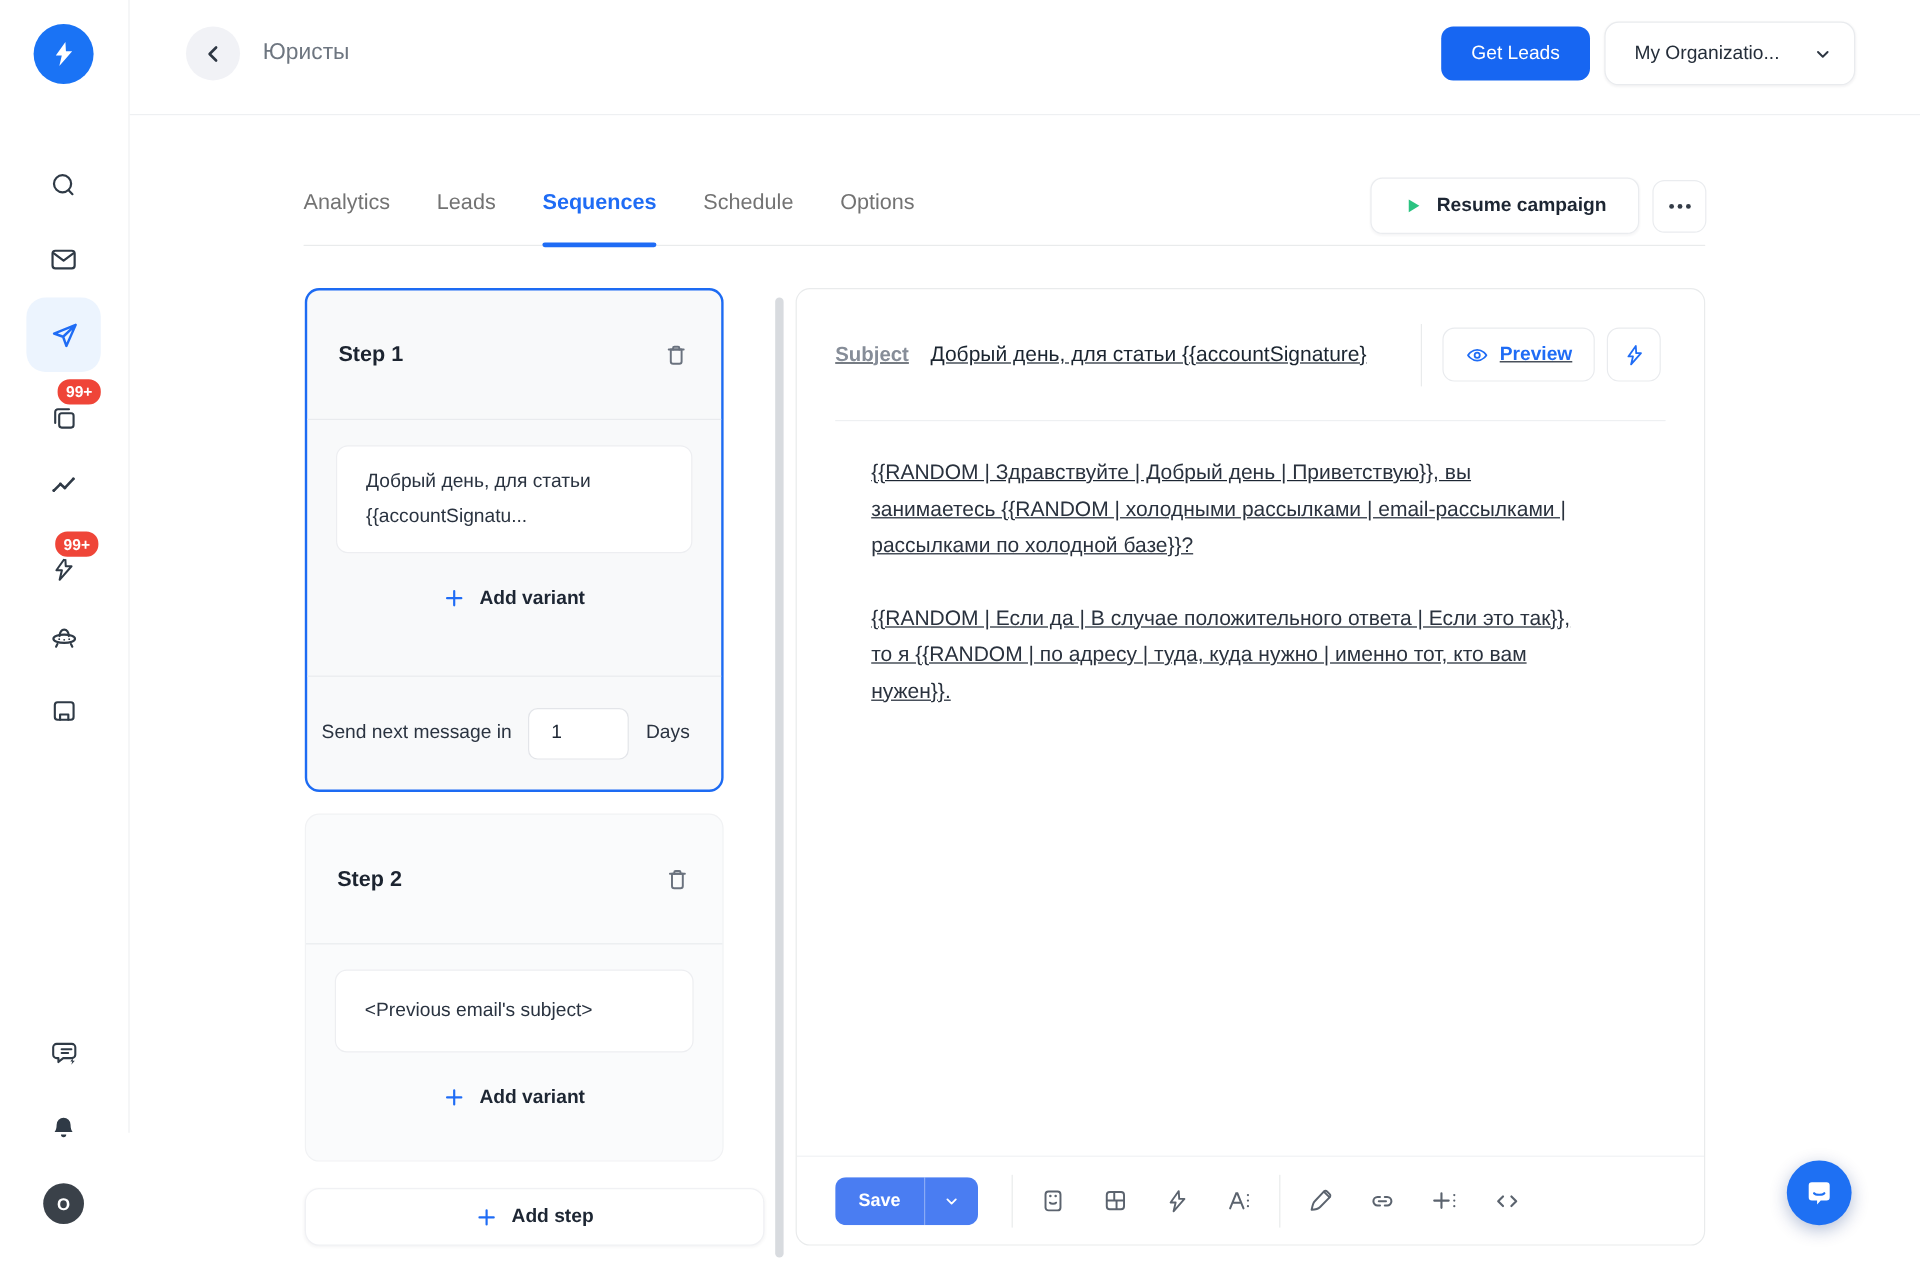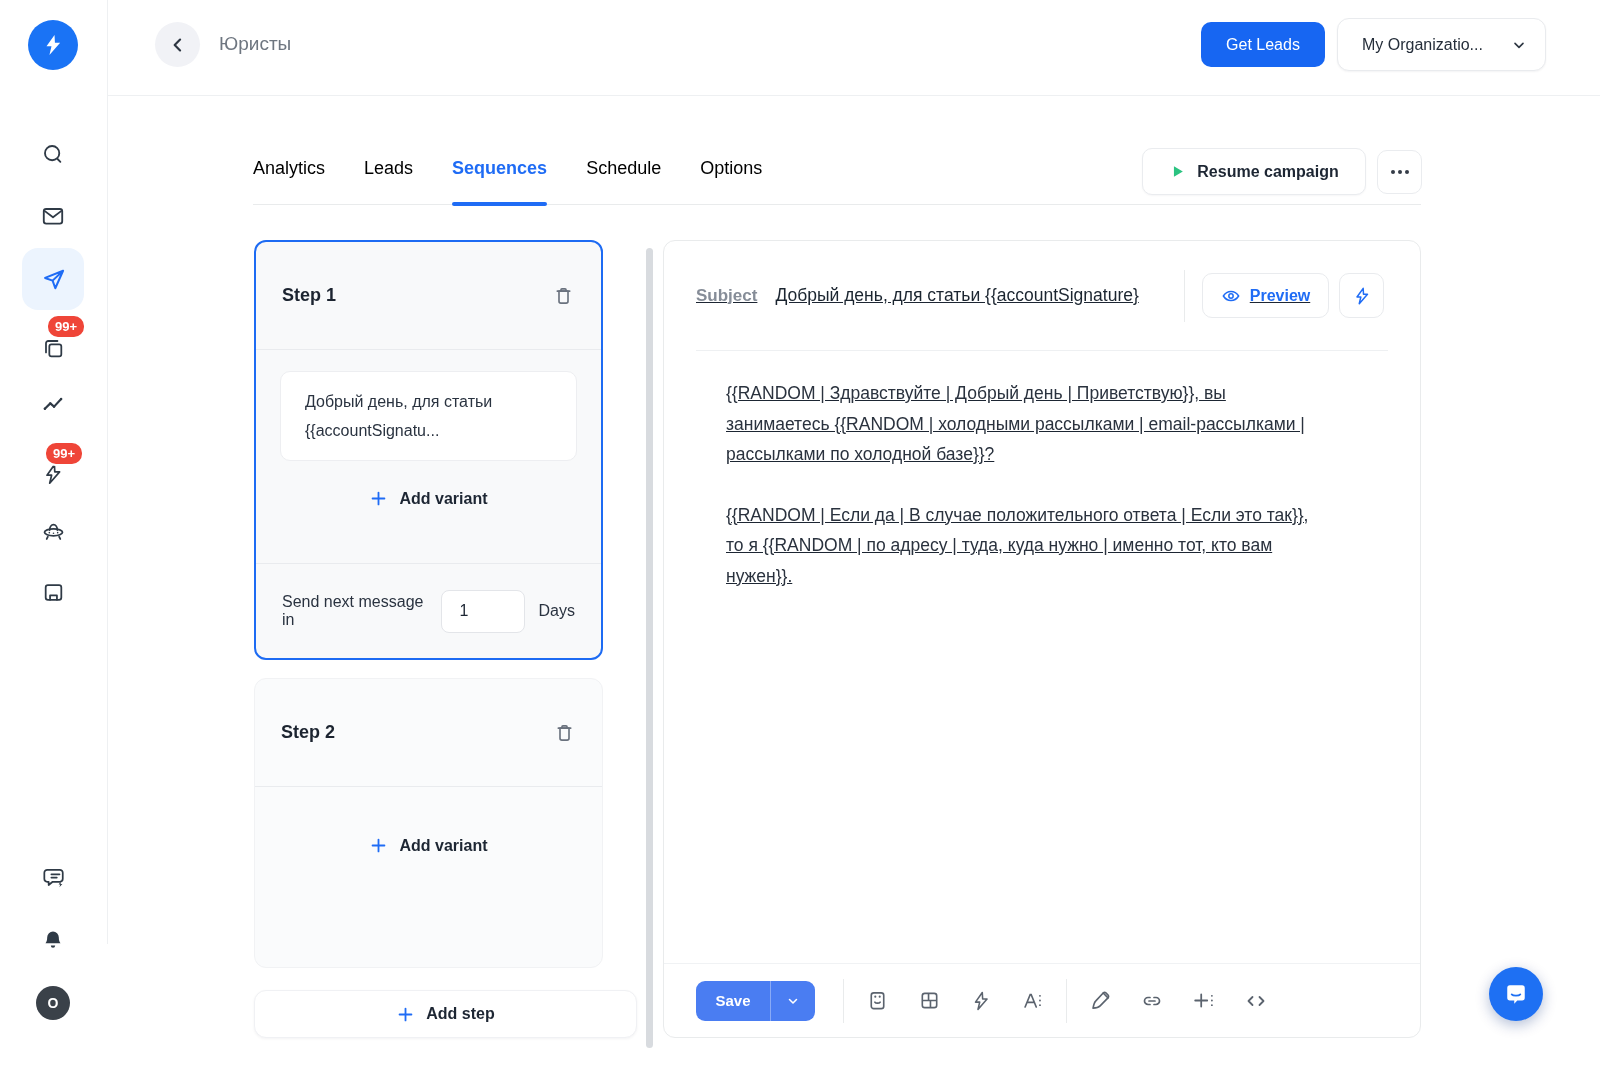--- a/index.html
+++ b/index.html
@@ -20,40 +20,40 @@
 
   
   .topbar{position:absolute;left:107px;top:0;width:1493px;height:95px;background:#fff;border-bottom:1px solid #eef0f2;}
   .back-btn{position:absolute;left:48px;top:22px;width:45px;height:45px;border-radius:50%;background:#f1f2f6;display:flex;align-items:center;justify-content:center;cursor:pointer;border:none;}
   .page-title{position:absolute;left:112px;top:33px;font-size:19px;color:#6e7680;}
   .get-leads{position:absolute;left:1094px;top:22px;width:124px;height:45px;border:none;border-radius:10px;background:#1766f2;color:#fff;font-weight:normal;font-size:16px;font-family:inherit;cursor:pointer;}
   .org-select{position:absolute;left:1230px;top:18px;width:209px;height:53px;background:#fff;border:1px solid #e9ebee;border-radius:12px;box-shadow:0 1px 2px rgba(16,24,40,.05);display:flex;align-items:center;padding:0 18px 0 24px;box-sizing:border-box;font-size:16px;color:#252e3a;cursor:pointer;justify-content:space-between;}
 
   
   .tabs{position:absolute;left:253px;top:145px;width:1168px;display:flex;gap:39px;border-bottom:1px solid #e9ebec;}
-  .tab{position:relative;padding:13px 0 25px;font-size:18px;color:#000000;cursor:pointer;}
+  .tab{position:relative;padding:13px 0 25px;font-size:18px;color:#737373;cursor:pointer;}
   .tab.active{color:#1f6cf5;font-weight:bold;}
   .tab.active::after{content:"";position:absolute;left:0;right:0;bottom:-2px;height:4px;border-radius:3px;background:#1f6cf5;}
 
   .resume-btn{position:absolute;left:1142px;top:148px;width:224px;height:47px;background:#fff;border:1px solid #eaecef;border-radius:10px;box-shadow:0 1px 2px rgba(16,24,40,.04);display:flex;align-items:center;justify-content:center;gap:11px;font-size:16px;font-weight:bold;color:#1d2633;cursor:pointer;font-family:inherit;}
   .more-btn{position:absolute;left:1377px;top:150px;width:45px;height:44px;background:#fff;border:1px solid #eaecef;border-radius:10px;display:flex;align-items:center;justify-content:center;gap:3px;cursor:pointer;}
   .more-btn i{width:4px;height:4px;border-radius:50%;background:#343c47;display:block;}
 
   
   .step-card{position:absolute;left:254px;width:349px;box-sizing:border-box;border-radius:12px;cursor:pointer;}
   .step1{top:240px;height:420px;background:#f8f9fa;border:2px solid #1d6bf3;}
   .step2{top:678px;height:290px;background:#fafbfc;border:1px solid #f1f2f4;}
   .step-header{height:108px;display:flex;align-items:center;justify-content:space-between;padding:0 26px;box-sizing:border-box;border-bottom:1px solid #e9ebee;}
   .step-title{font-size:18px;font-weight:bold;color:#1c2430;}
   .trash-btn{background:none;border:none;padding:0;cursor:pointer;}
   .step-body{padding:21px 24px 0;}
   .variant-card{background:#fff;border:1px solid #edeef1;border-radius:10px;padding:15px 24px;font-size:16px;line-height:29px;color:#2a3340;cursor:pointer;}
   .variant-card.single{padding:19px 24px;}
   .add-variant{margin:27px auto 0;display:flex;align-items:center;justify-content:center;gap:11px;background:none;border:none;font-family:inherit;font-size:16px;font-weight:bold;color:#1d2633;cursor:pointer;}
-  .step-footer{position:absolute;left:0;right:0;bottom:0;height:95px;border-top:1px solid #e9ebee;display:flex;align-items:center;padding:0 26px;box-sizing:border-box;gap:14px;font-size:16px;color:#2a3340;}
+  .step-footer{position:absolute;left:0;right:0;bottom:0;height:95px;border-top:1px solid #e9ebee;display:flex;align-items:center;padding:0 12px;box-sizing:border-box;gap:14px;font-size:16px;color:#2a3340;}
   .delay-input{width:84px;height:43px;border:1px solid #e3e5e9;border-radius:8px;text-align:left;padding:0 0 0 18px;font-size:16px;font-family:inherit;color:#1d2633;box-sizing:border-box;background:#fff;}
   .add-step{position:absolute;left:254px;top:990px;width:383px;height:48px;background:#fff;border:1px solid #f0f1f4;border-radius:12px;box-shadow:0 1px 3px rgba(16,24,40,.05);display:flex;align-items:center;justify-content:center;gap:11px;font-size:16px;font-weight:bold;color:#1d2633;cursor:pointer;font-family:inherit;}
   .list-scrollbar{position:absolute;left:646px;top:248px;width:7px;height:800px;border-radius:4px;background:#d8dbdf;cursor:pointer;}
 
   
   .editor{position:absolute;left:663px;top:240px;width:758px;height:798px;background:#fff;border:1px solid #e9ebec;border-radius:12px;box-sizing:border-box;overflow:hidden;text-decoration:underline;}
   .subject-row{height:109px;display:flex;align-items:center;padding-left:32px;}
   .subject-label{font-size:17px;font-weight:bold;color:#868d98;margin-right:18px;flex:none;}
   .subject-value{font-size:17.5px;color:#1b2530;white-space:nowrap;overflow:hidden;flex:1;min-width:0;}
   .vdiv{width:1px;height:52px;background:#e9ebec;flex:none;}
@@ -271,20 +271,21 @@
       <span>
         <svg width="23" height="23" viewBox="0 0 24 24" fill="none" stroke="#6a727e" stroke-width="1.7" stroke-linecap="round" stroke-linejoin="round">
             <path d="M5.5 7.5h13"></path>
             <path d="M9.3 7.5V6.2a1.1 1.1 0 0 1 1.1-1.1h3.2a1.1 1.1 0 0 1 1.1 1.1v1.3"></path>
             <path d="M7.3 7.5h9.4V18a2 2 0 0 1-2 2H9.3a2 2 0 0 1-2-2z"></path>
           </svg>
       </span>
     </button>
   </div>
   <div class="step-body">
+    <div class="variant-card single">&lt;Previous email's subject&gt;</div>
     <button class="add-variant">
       <span>
         <svg width="19" height="19" viewBox="0 0 24 24" fill="none" stroke="#1f6cf5" stroke-width="2.3" stroke-linecap="round">
             <path d="M12 4.5v15M4.5 12h15"></path>
           </svg>
       </span>
       <span>Add variant</span>
     </button>
   </div>
 </section>

